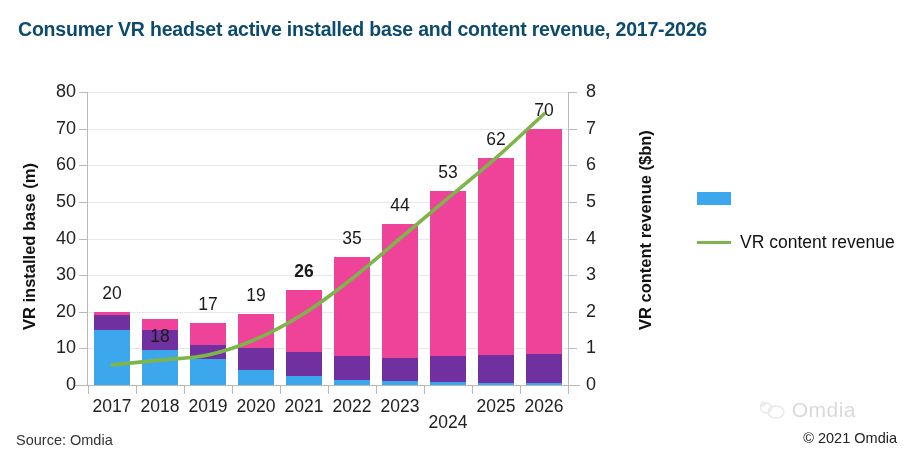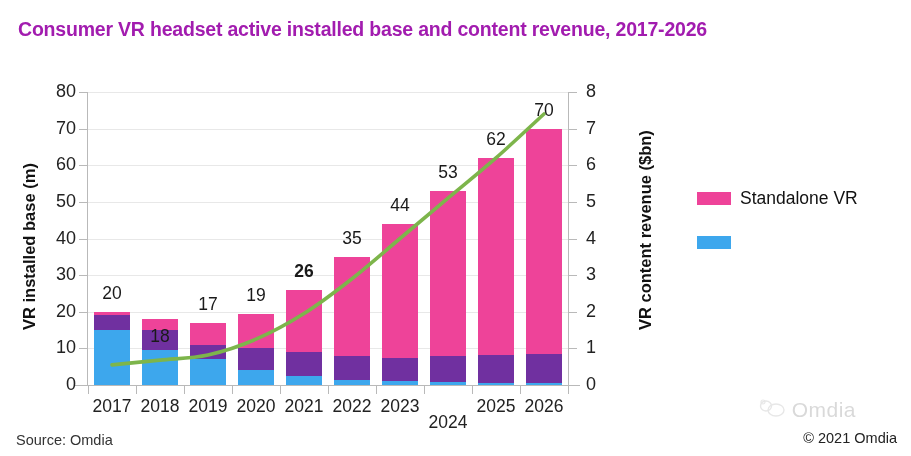--- a/index.html
+++ b/index.html
@@ -17,21 +17,21 @@
     position: absolute; left: 0; top: 0;
     width: 911px; height: 456px;
   }
   .title {
     position: absolute;
     left: 18px; top: 18px;
     font-size: 19.5px;
     font-weight: bold;
     letter-spacing: -0.2px;
     white-space: nowrap;
-    color: #a21caf;
+    color: #0c4a6e;
   }
   
   .plot {
     position: absolute;
     left: 88px; top: 92px;
     width: 480px; height: 293px;
   }
   .gridline {
     position: absolute; left: 0; width: 100%;
     height: 1px; background: #e8e8e8;
@@ -129,21 +129,21 @@
   .source {
     position: absolute; left: 16px; top: 432px;
     font-size: 14.5px; color: #333;
   }
   .copyright {
     position: absolute; right: 14px; top: 430px;
     font-size: 14.5px; color: #222;
   }
   .watermark {
     position: absolute; right: 55px; top: 398px;
-    display: flex; align-items: flex-start;
+    display: flex; align-items: flex-end;
     opacity: 0.32;
   }
   .watermark-text {
     font-size: 21px; color: #8a8a8a; margin-left: 5px;
     letter-spacing: 0.5px;
   }
 </style>
 </head>
 <body>
 
@@ -300,25 +300,25 @@
       <div class="xlabel" style="left: 274px;">2021</div>
       <div class="xlabel" style="left: 322px;">2022</div>
       <div class="xlabel" style="left: 370px;">2023</div>
       <div class="xlabel" style="left: 418px; margin-top: 16px;">2024</div>
       <div class="xlabel" style="left: 466px;">2025</div>
       <div class="xlabel" style="left: 514px;">2026</div>
     </div>
 
   <div class="legend" id="legend">
       <div class="legend-row">
-        <span class="legend-swatch" style="background: rgb(238, 67, 153);"></span>
-        <span class="legend-text">Standalone VR</span>
+        <span class="legend-swatch" style="background: rgb(61, 167, 237);"></span>
       </div>
       <div class="legend-row">
-        <span class="legend-swatch" style="background: rgb(61, 167, 237);"></span>
+        <span class="legend-line" style="background: rgb(125, 181, 75);"></span>
+        <span class="legend-text">VR content revenue</span>
       </div>
     </div>
 
   <div class="watermark">
     <svg width="30" height="22" viewBox="0 0 30 22">
       <ellipse cx="9" cy="8" rx="5.5" ry="5" fill="none" stroke="#b5b5b5" stroke-width="1.4"></ellipse>
       <ellipse cx="19" cy="12" rx="8" ry="6" fill="none" stroke="#b5b5b5" stroke-width="1.4"></ellipse>
       <circle cx="6" cy="4" r="2" fill="none" stroke="#b5b5b5" stroke-width="1.2"></circle>
     </svg>
     <span class="watermark-text">Omdia</span>

